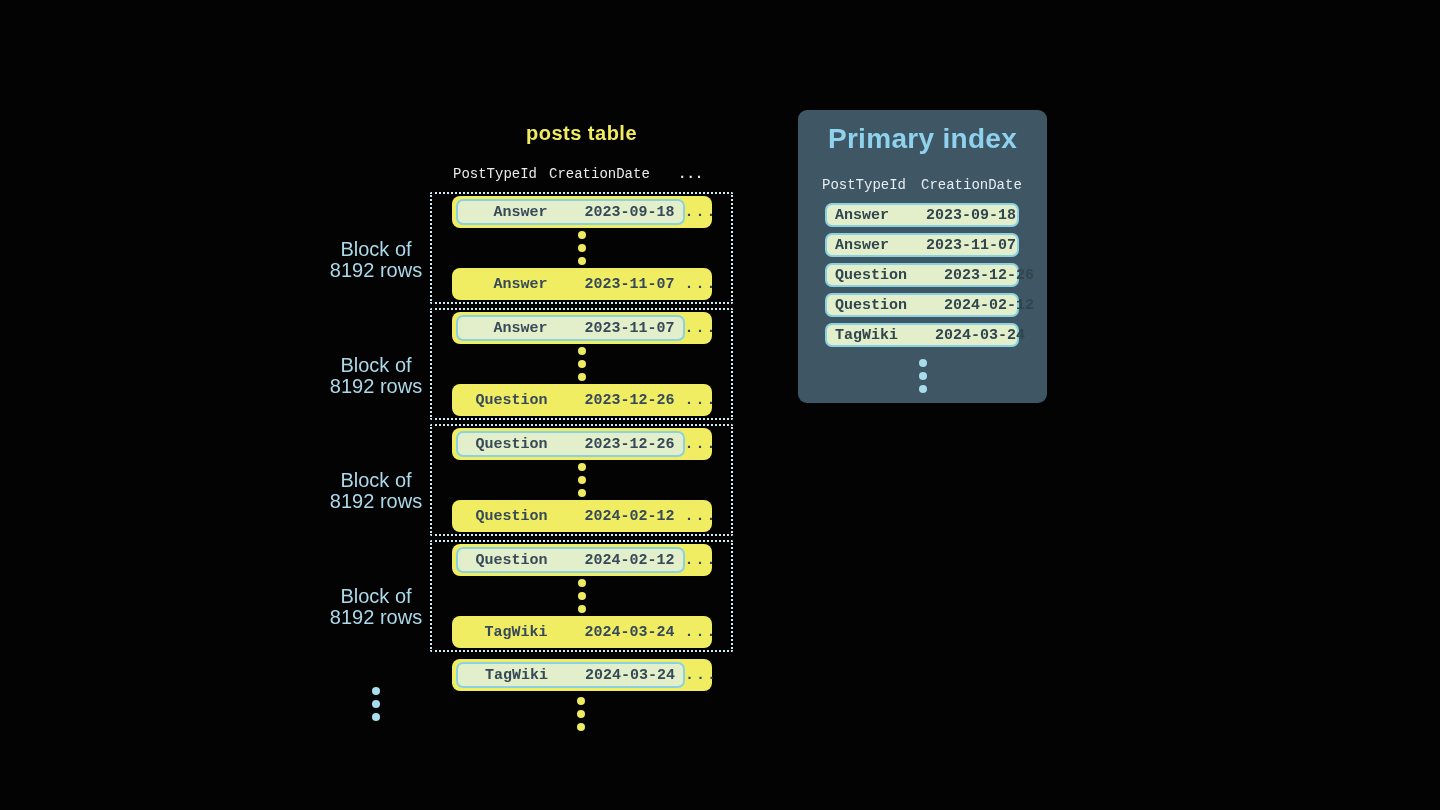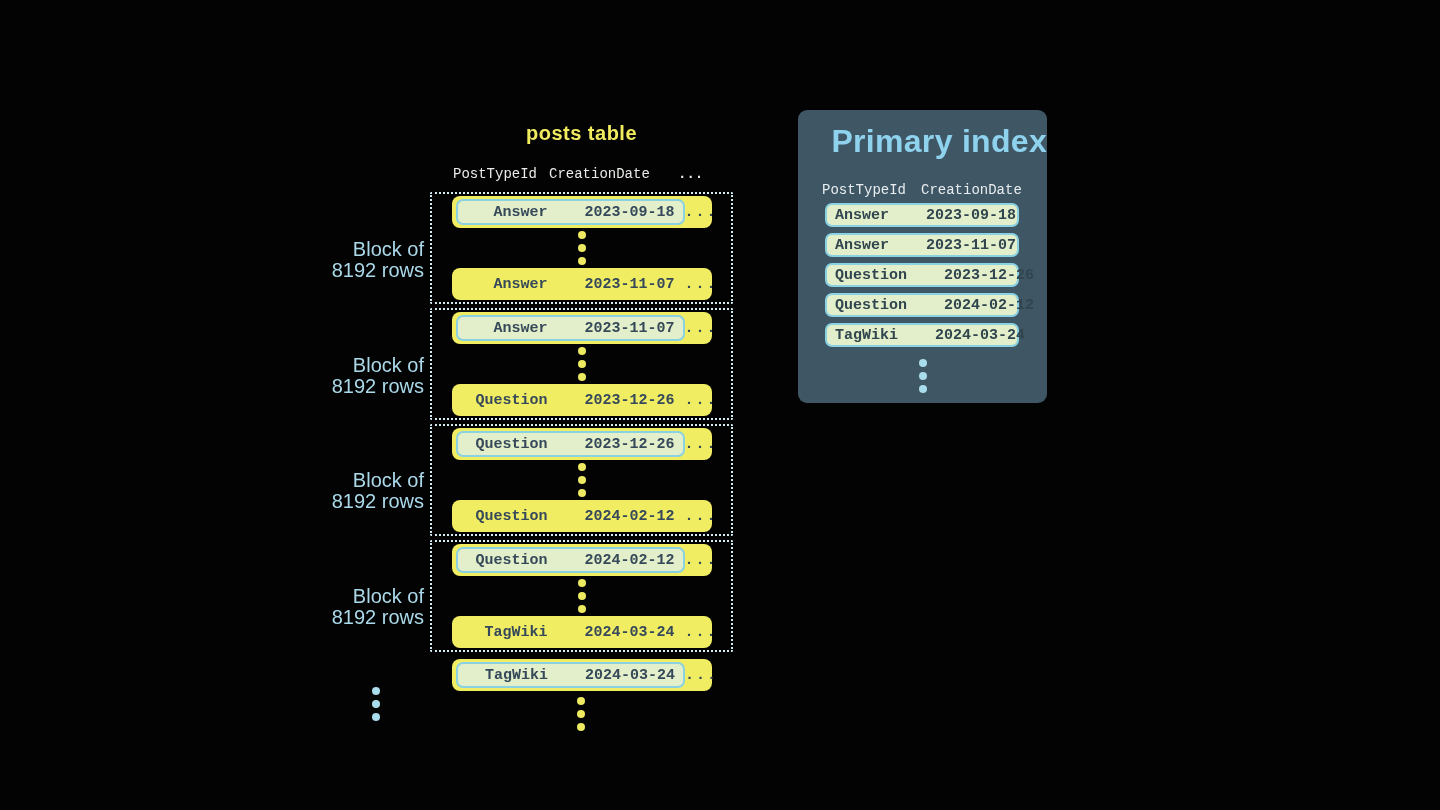--- a/index.html
+++ b/index.html
@@ -53,32 +53,32 @@
   .vdots { display: flex; flex-direction: column; align-items: center; gap: 5px; margin: 3px 0; }
   .vdots .dot { width: 8px; height: 8px; border-radius: 50%; flex: none; }
   .vdots.yellow .dot { background: #eeea61; }
   .vdots.blue .dot { background: #a9dcec; }
 
   .overflow-row { position: absolute; left: 452px; top: 659px; }
   .overflow-dots { position: absolute; left: 577px; top: 694px; }
   .left-dots { position: absolute; left: 372px; top: 684px; }
 
   .block-label {
-    position: absolute; left: 294px; width: 130px; text-align: right;
+    position: absolute; left: 311px; width: 130px; text-align: center;
     color: #abd9ea; font-size: 20px; line-height: 21px; font-weight: 400;
   }
   .bl-0 { top: 239px; } .bl-1 { top: 355px; } .bl-2 { top: 470px; } .bl-3 { top: 586px; }
 
   
   .index-panel {
     position: absolute; left: 798px; top: 110px; width: 249px; height: 293px;
     background: #3f5665; border-radius: 9px;
   }
   .index-title {
-    margin-top: 13px; text-align: right; font-size: 32px; font-weight: 600;
+    margin-top: 13px; text-align: center; font-size: 28px; font-weight: 600;
     color: #8ed2ee; letter-spacing: 0.3px;
   }
   .index-headers { position: relative; height: 20px; margin-top: 22px; color: #e9eef0; font-size: 14px; font-weight: 500; }
   .index-headers .h1 { position: absolute; left: 24px; top: 0; }
   .index-headers .h2 { position: absolute; left: 123px; top: 0; }
 
   .index-entries { position: absolute; left: 27px; top: 93px; width: 194px; }
   .ientry {
     width: 194px; height: 24px; margin-bottom: 6px;
     background: #e2efca; border: 2px solid #8ad2e2; border-radius: 7px;

